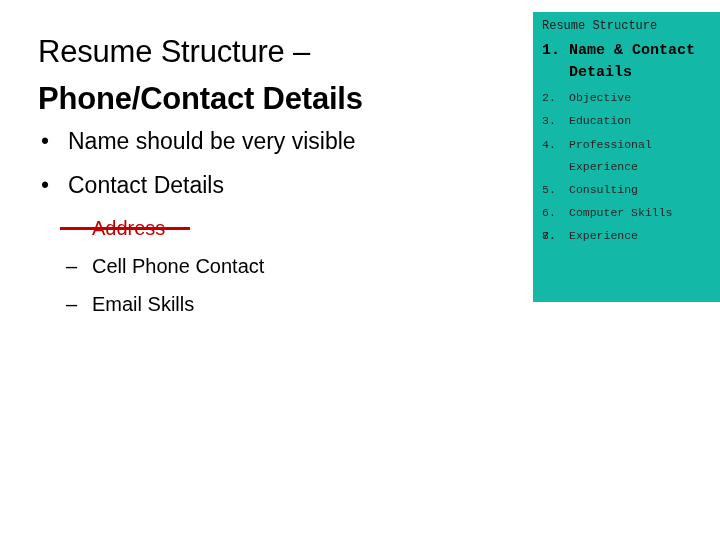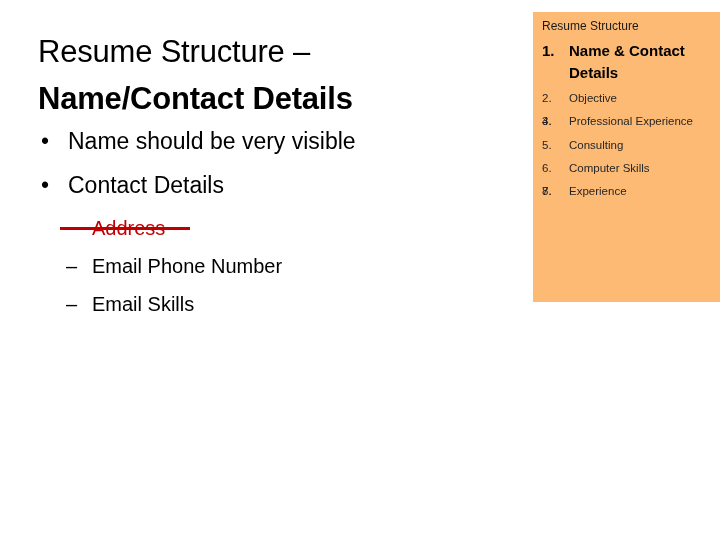--- a/index.html
+++ b/index.html
@@ -113,21 +113,22 @@
     position: relative;
   }
 
   
   .side-panel {
     position: absolute;
     left: 533px;
     top: 12px;
     width: 187px;
     height: 290px;
-    background: #fdba74;
+    background: #14b8a6;
+    font-family: Liberation Mono, monospace;
   }
 
   .side-header {
     position: absolute;
     left: 9px;
     top: 8px;
     font-size: 12px;
     font-weight: 400;
     color: #1a1a1a;
     line-height: 1.0;
@@ -182,21 +183,21 @@
 </style>
 </head>
 <body>
 
 <div id="slide">
 
   <div class="main-col">
 
     <div class="slide-title">
       <span class="title-line-1">Resume Structure –</span>
-      <span class="title-line-2">Name/Contact Details</span>
+      <span class="title-line-2">Phone/Contact Details</span>
     </div>
 
     <div class="body-list">
 
       <div class="lvl1">
         <span class="bullet-dot">•</span>
         <span class="bullet-text">Name should be very visible</span>
       </div>
 
       <div class="lvl1">
@@ -204,21 +205,21 @@
         <span class="bullet-text">Contact Details</span>
       </div>
 
       <div class="lvl2 struck">
         <span class="strike-bar"></span>
         <span class="strike-label">Address</span>
       </div>
 
       <div class="lvl2">
         <span class="bullet-dash">–</span>
-        <span class="bullet-text">Email Phone Number</span>
+        <span class="bullet-text">Cell Phone Contact</span>
       </div>
 
       <div class="lvl2">
         <span class="bullet-dash">–</span>
         <span class="bullet-text">Email Skills</span>
       </div>
 
     </div>
   </div>
 
@@ -233,20 +234,21 @@
         <span class="txt">Name &amp; Contact Details</span>
       </div>
 
       <div class="side-item plain">
         <span class="num">2.</span>
         <span class="txt">Objective</span>
       </div>
 
       <div class="side-item plain">
         <span class="num">3.</span>
+        <span class="txt">Education</span>
       </div>
 
       <div class="side-item plain">
         <span class="num">4.</span>
         <span class="txt">Professional Experience</span>
       </div>
 
       <div class="side-item plain">
         <span class="num">5.</span>
         <span class="txt">Consulting</span>

